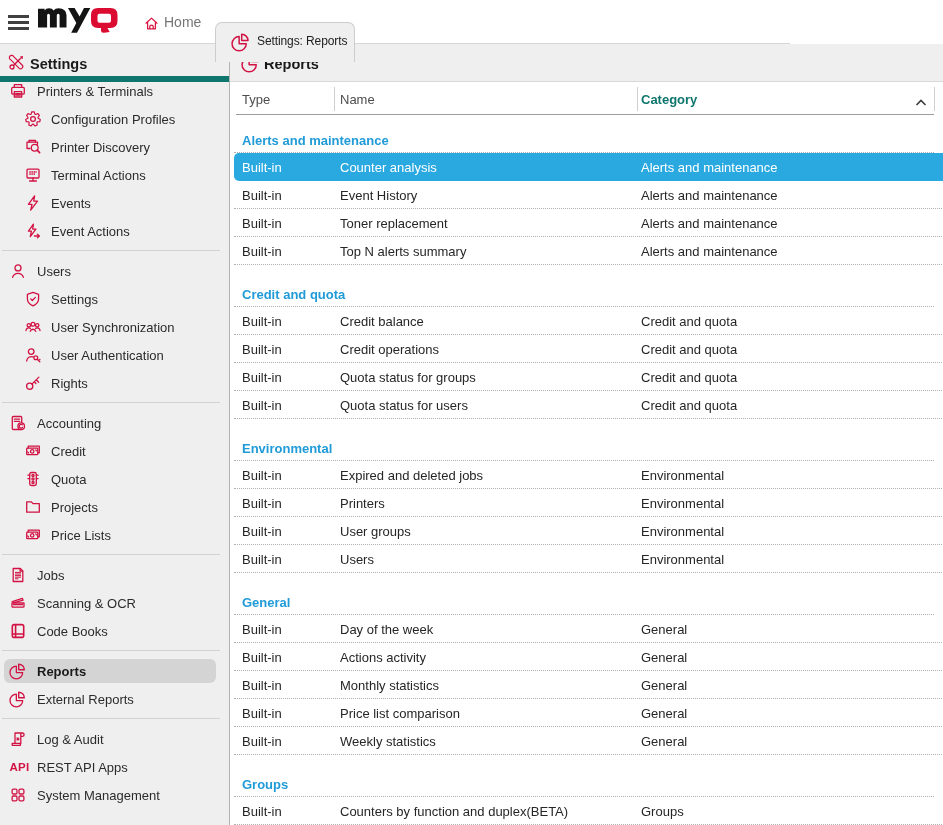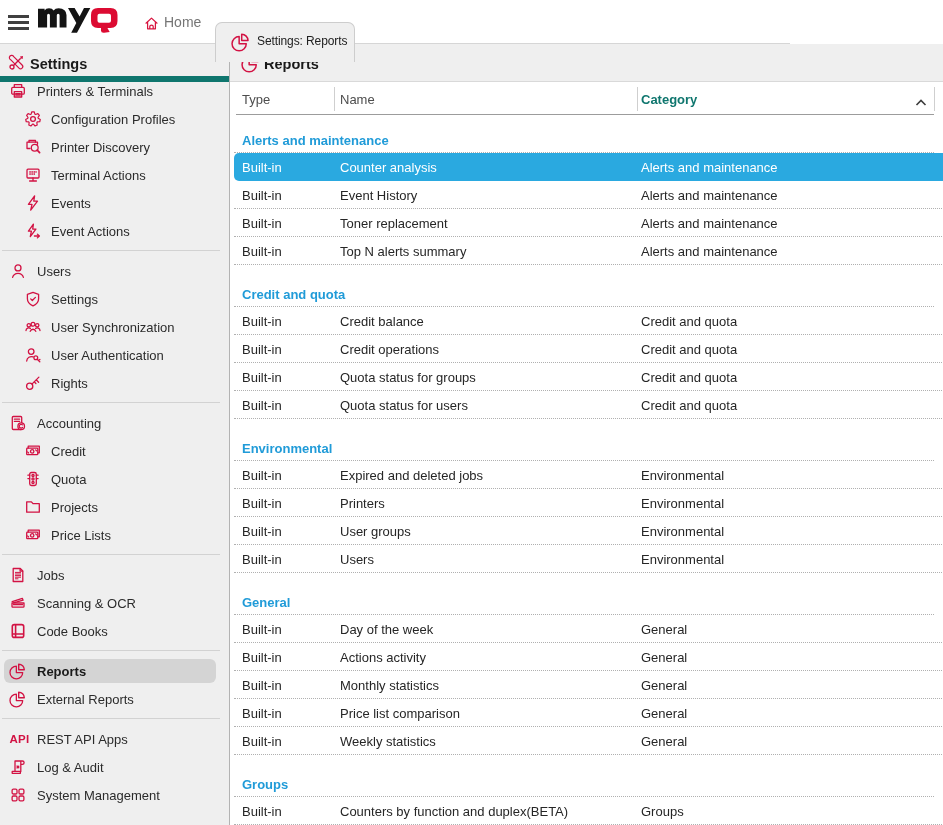--- a/index.html
+++ b/index.html
@@ -239,31 +239,31 @@
       <div class="mi">
         <svg class="ic" width="16" height="16" viewBox="0 0 16 16">
           <path d="M6.35 3.2 A6.35 6.35 0 1 0 12.7 9.55 L6.35 9.55 Z" fill="none" stroke="#d21243" stroke-width="1.3" stroke-linecap="round" stroke-linejoin="round"></path>
           <path d="M8.7 6.8 L8.7 1.2 A5.6 5.6 0 0 1 14.3 6.8 Z" fill="none" stroke="#d21243" stroke-width="1.4" stroke-linejoin="round"></path>
         </svg>
         <span class="txt">External Reports</span>
       </div>
       <div class="msep"></div>
       <div class="mi">
         <svg class="ic" width="16" height="16" viewBox="0 0 16 16">
-          <text x="-0.5" y="12.2" font-family="Liberation Sans, sans-serif" font-size="11.5" font-weight="bold" letter-spacing="0.2" fill="#d21243">API</text>
-        </svg>
-        <span class="txt">REST API Apps</span>
-      </div>
-      <div class="mi">
-        <svg class="ic" width="16" height="16" viewBox="0 0 16 16">
           <path d="M5 12.4 V2 H12.3 M12.3 2 Q14.1 2 14.1 3.7 Q14.1 5.4 12.3 5.4 H10.8 M10.8 2.4 V12.4" fill="none" stroke="#d21243" stroke-width="1.3" stroke-linecap="round" stroke-linejoin="round"></path>
           <path d="M2.2 12.4 H10.4 V14.3 H2.2 Z" fill="none" stroke="#d21243" stroke-width="1.3" stroke-linecap="round" stroke-linejoin="round"></path>
           <path d="M7.9 6.3 l0 3.4 M6.2 8 l3.4 0 M6.7 6.8 l2.4 2.4 M9.1 6.8 l-2.4 2.4" stroke="#d21243" stroke-width="1" fill="none"></path>
         </svg>
         <span class="txt">Log &amp; Audit</span>
+      </div>
+      <div class="mi">
+        <svg class="ic" width="16" height="16" viewBox="0 0 16 16">
+          <text x="-0.5" y="12.2" font-family="Liberation Sans, sans-serif" font-size="11.5" font-weight="bold" letter-spacing="0.2" fill="#d21243">API</text>
+        </svg>
+        <span class="txt">REST API Apps</span>
       </div>
       <div class="mi">
         <svg class="ic" width="16" height="16" viewBox="0 0 16 16">
           <g fill="none" stroke="#d21243" stroke-width="1.3" stroke-linecap="round" stroke-linejoin="round">
             <rect x="2.1" y="2.1" width="4.9" height="4.9" rx="1.3"></rect>
             <rect x="9" y="2.1" width="4.9" height="4.9" rx="1.3"></rect>
             <rect x="2.1" y="9" width="4.9" height="4.9" rx="1.3"></rect>
             <rect x="9" y="9" width="4.9" height="4.9" rx="1.3"></rect>
           </g>
         </svg>

